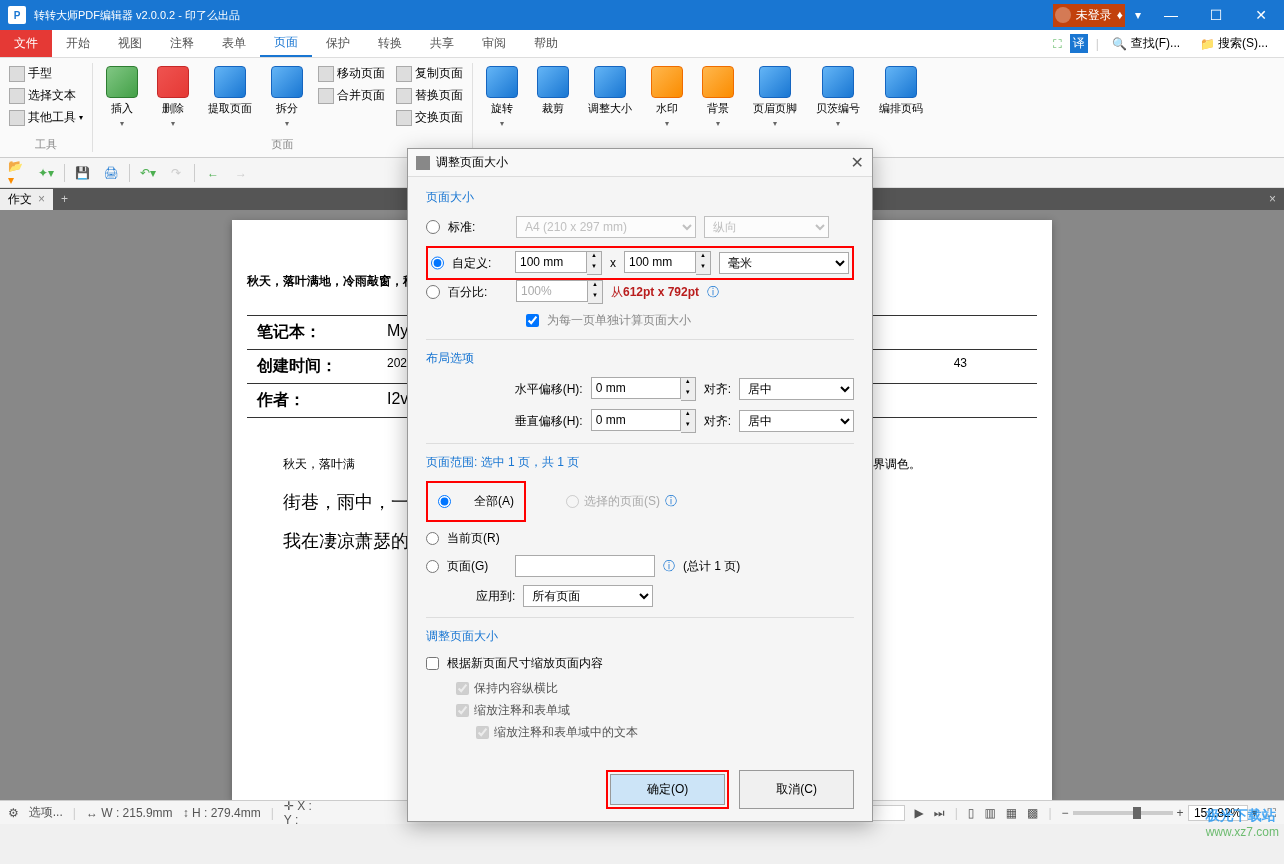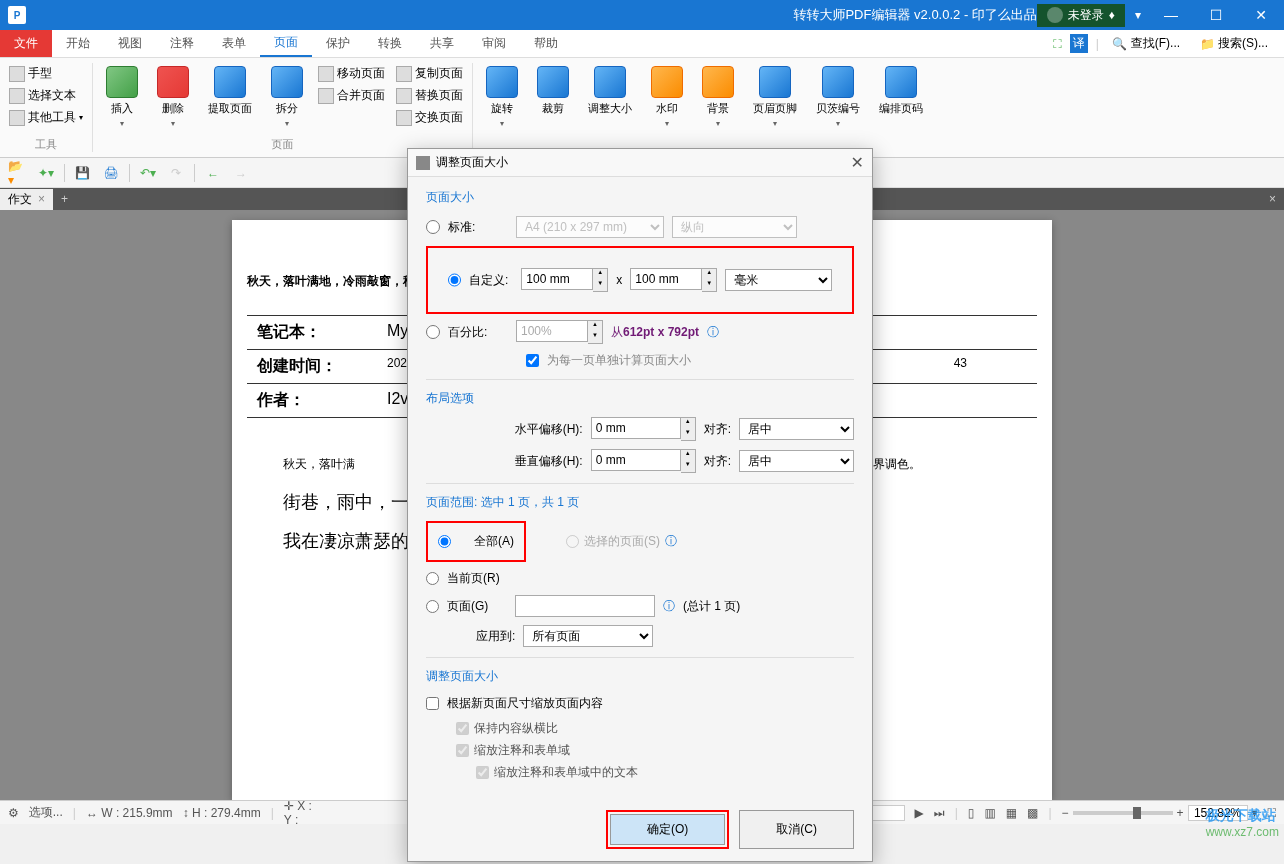--- a/index.html
+++ b/index.html
@@ -1,20 +1,20 @@
 <!DOCTYPE html>
 <html><head>
 <meta charset="utf-8">
 <style>
 * { margin: 0; padding: 0; box-sizing: border-box; font-family: "Microsoft YaHei", sans-serif; font-size: 12px; }
 body { background: #f0f0f0; width: 1284px; height: 864px; overflow: hidden; position: relative; }
 .titlebar { background: #1976d2; height: 30px; display: flex; align-items: center; padding: 0 8px; color: white; }
 .titlebar .app-icon { width: 18px; height: 18px; background: white; margin-right: 8px; border-radius: 2px; display: flex; align-items: center; justify-content: center; color: #1976d2; font-weight: bold; font-size: 10px; }
-.titlebar .title { flex: 1; font-size: 13px; text-align: right; }
-.titlebar .login-area { background: #14532d; padding: 3px 10px; display: flex; align-items: center; gap: 5px; margin-right: 10px; }
+.titlebar .title { flex: 1; font-size: 11px; }
+.titlebar .login-area { background: #c2410c; padding: 3px 2px; display: flex; align-items: center; gap: 5px; margin-right: 10px; }
 .titlebar .login-area .avatar { width: 16px; height: 16px; background: rgba(255,255,255,0.3); border-radius: 50%; }
 .titlebar .win-btns { display: flex; gap: 15px; }
 .titlebar .win-btn { width: 30px; text-align: center; cursor: pointer; font-size: 14px; }
 .menubar { background: white; height: 28px; display: flex; align-items: stretch; border-bottom: 1px solid #ddd; }
 .menubar .menu-item { padding: 0 14px; display: flex; align-items: center; cursor: pointer; color: #555; }
 .menubar .menu-item.file { background: #e53935; color: white; }
 .menubar .menu-item.active { color: #1976d2; border-bottom: 2px solid #1976d2; }
 .menubar .right-items { margin-left: auto; display: flex; align-items: center; gap: 8px; padding-right: 10px; }
 .menubar .search-btn { display: flex; align-items: center; gap: 3px; padding: 2px 5px; border: 1px solid transparent; }
 .ribbon { background: #fafafa; height: 100px; display: flex; border-bottom: 1px solid #ccc; padding: 5px 0; }
@@ -296,24 +296,24 @@
   <div class="dialog-titlebar">
     <div class="dicon"></div>
     <div class="dtitle">调整页面大小</div>
     <div class="dclose">✕</div>
   </div>
   <div class="dialog-body">
     <div class="section-label">页面大小</div>
     <div class="form-row">
       <input type="radio" class="radio" style="">
       <span class="rlabel">标准:</span>
-      <select disabled="" style="width:148px;color:#aaa"><option>A4 (210 x 297 mm)</option></select>
+      <select disabled="" style="width:180px;color:#aaa"><option>A4 (210 x 297 mm)</option></select>
       <select disabled="" style="width:125px;color:#aaa"><option>纵向</option></select>
     </div>
-    <div class="red-highlight" style="padding:20px;margin-bottom:6px">
+    <div class="red-highlight" style="padding:3px;">
       <div class="form-row" style="margin-bottom:0">
         <input type="radio" class="radio" checked="" style="">
         <span class="rlabel">自定义:</span>
         <div class="spin">
             <input type="text" value="100 mm" style="">
             <div class="spin-btns">
               <span>▲</span>
               <span>▼</span>
             </div>
           </div>
@@ -331,21 +331,21 @@
     <div class="form-row">
       <input type="radio" class="radio" style="">
       <span class="rlabel">百分比:</span>
       <div class="spin">
           <input type="text" disabled="" style="color: rgb(170, 170, 170);" value="100%">
           <div class="spin-btns">
             <span>▲</span>
             <span>▼</span>
           </div>
         </div>
-      <span style="color:#701a75"><span>从</span><b>612pt x 792pt</b></span>
+      <span style="color:#b91c1c"><span>从</span><b>612pt x 792pt</b></span>
       <span style="color:#1976d2">ⓘ</span>
     </div>
     <div class="form-row" style="margin-left:100px">
       <input type="checkbox" checked="" style="">
       <span style="color:#888">为每一页单独计算页面大小</span>
     </div>
     <hr class="hdivider">
     <div class="section-label">布局选项</div>
     <div class="form-row" style="justify-content:flex-end;gap:8px">
       <span>水平偏移(H):</span>

